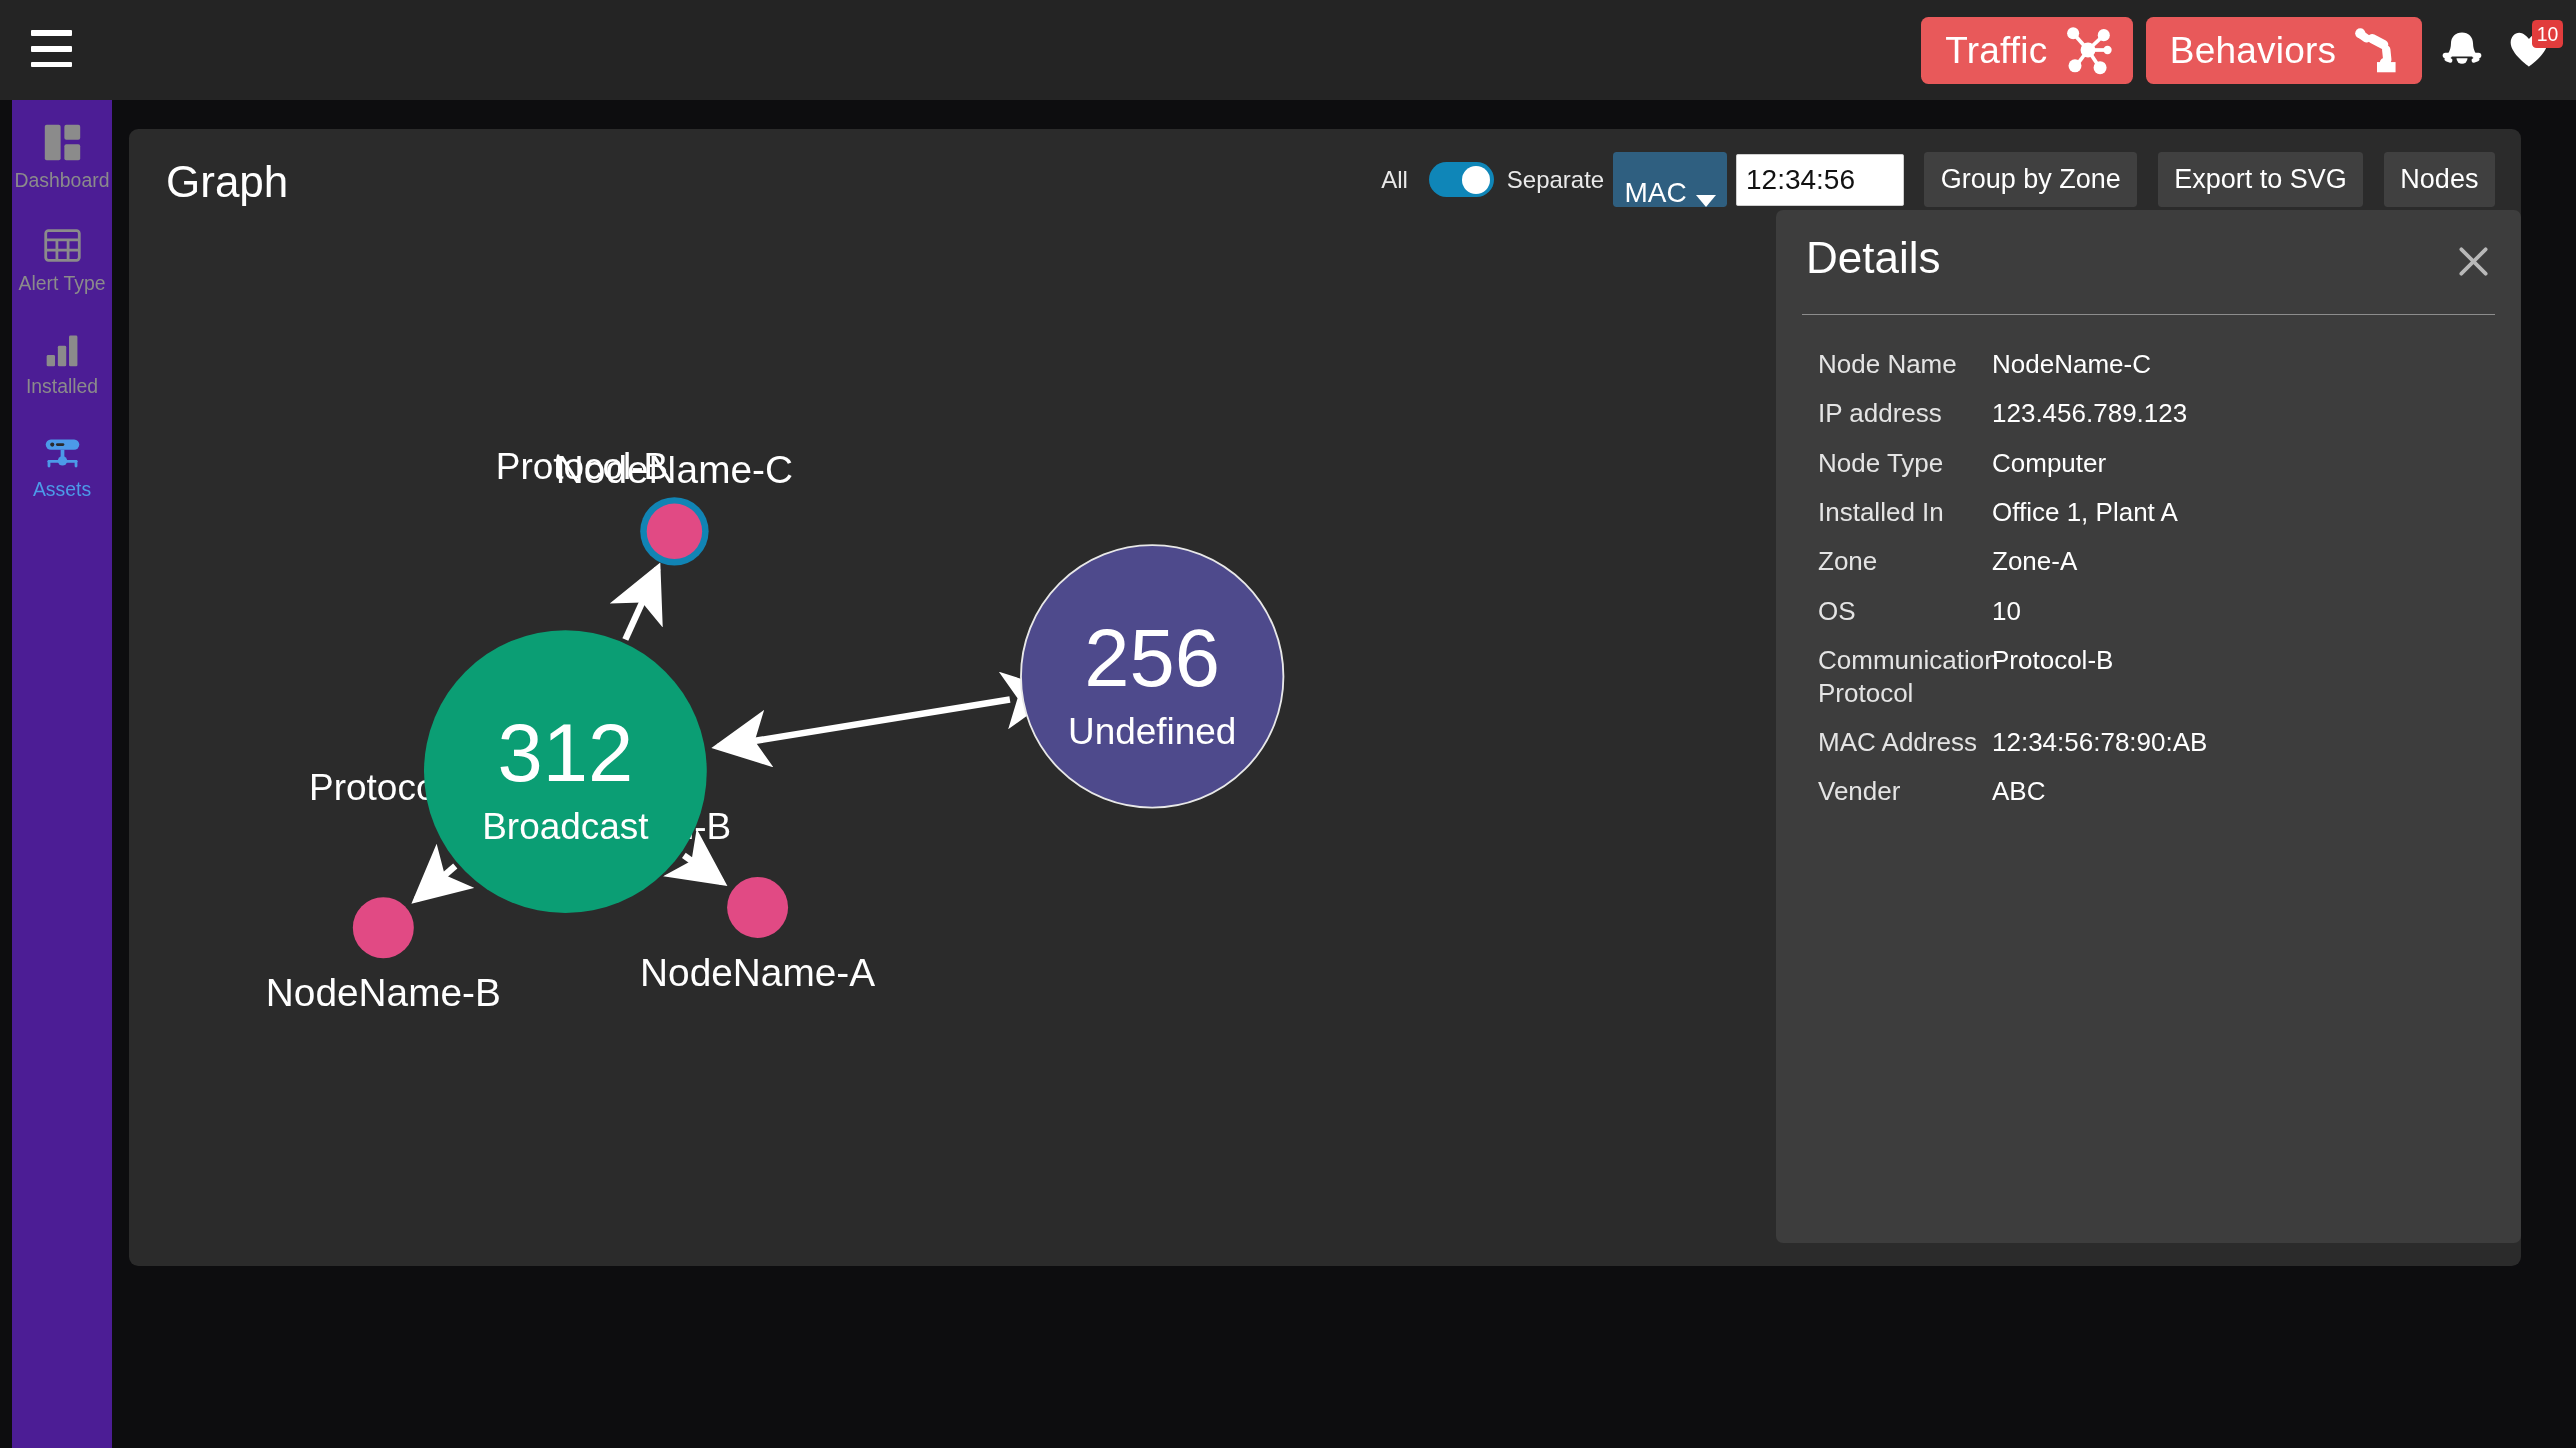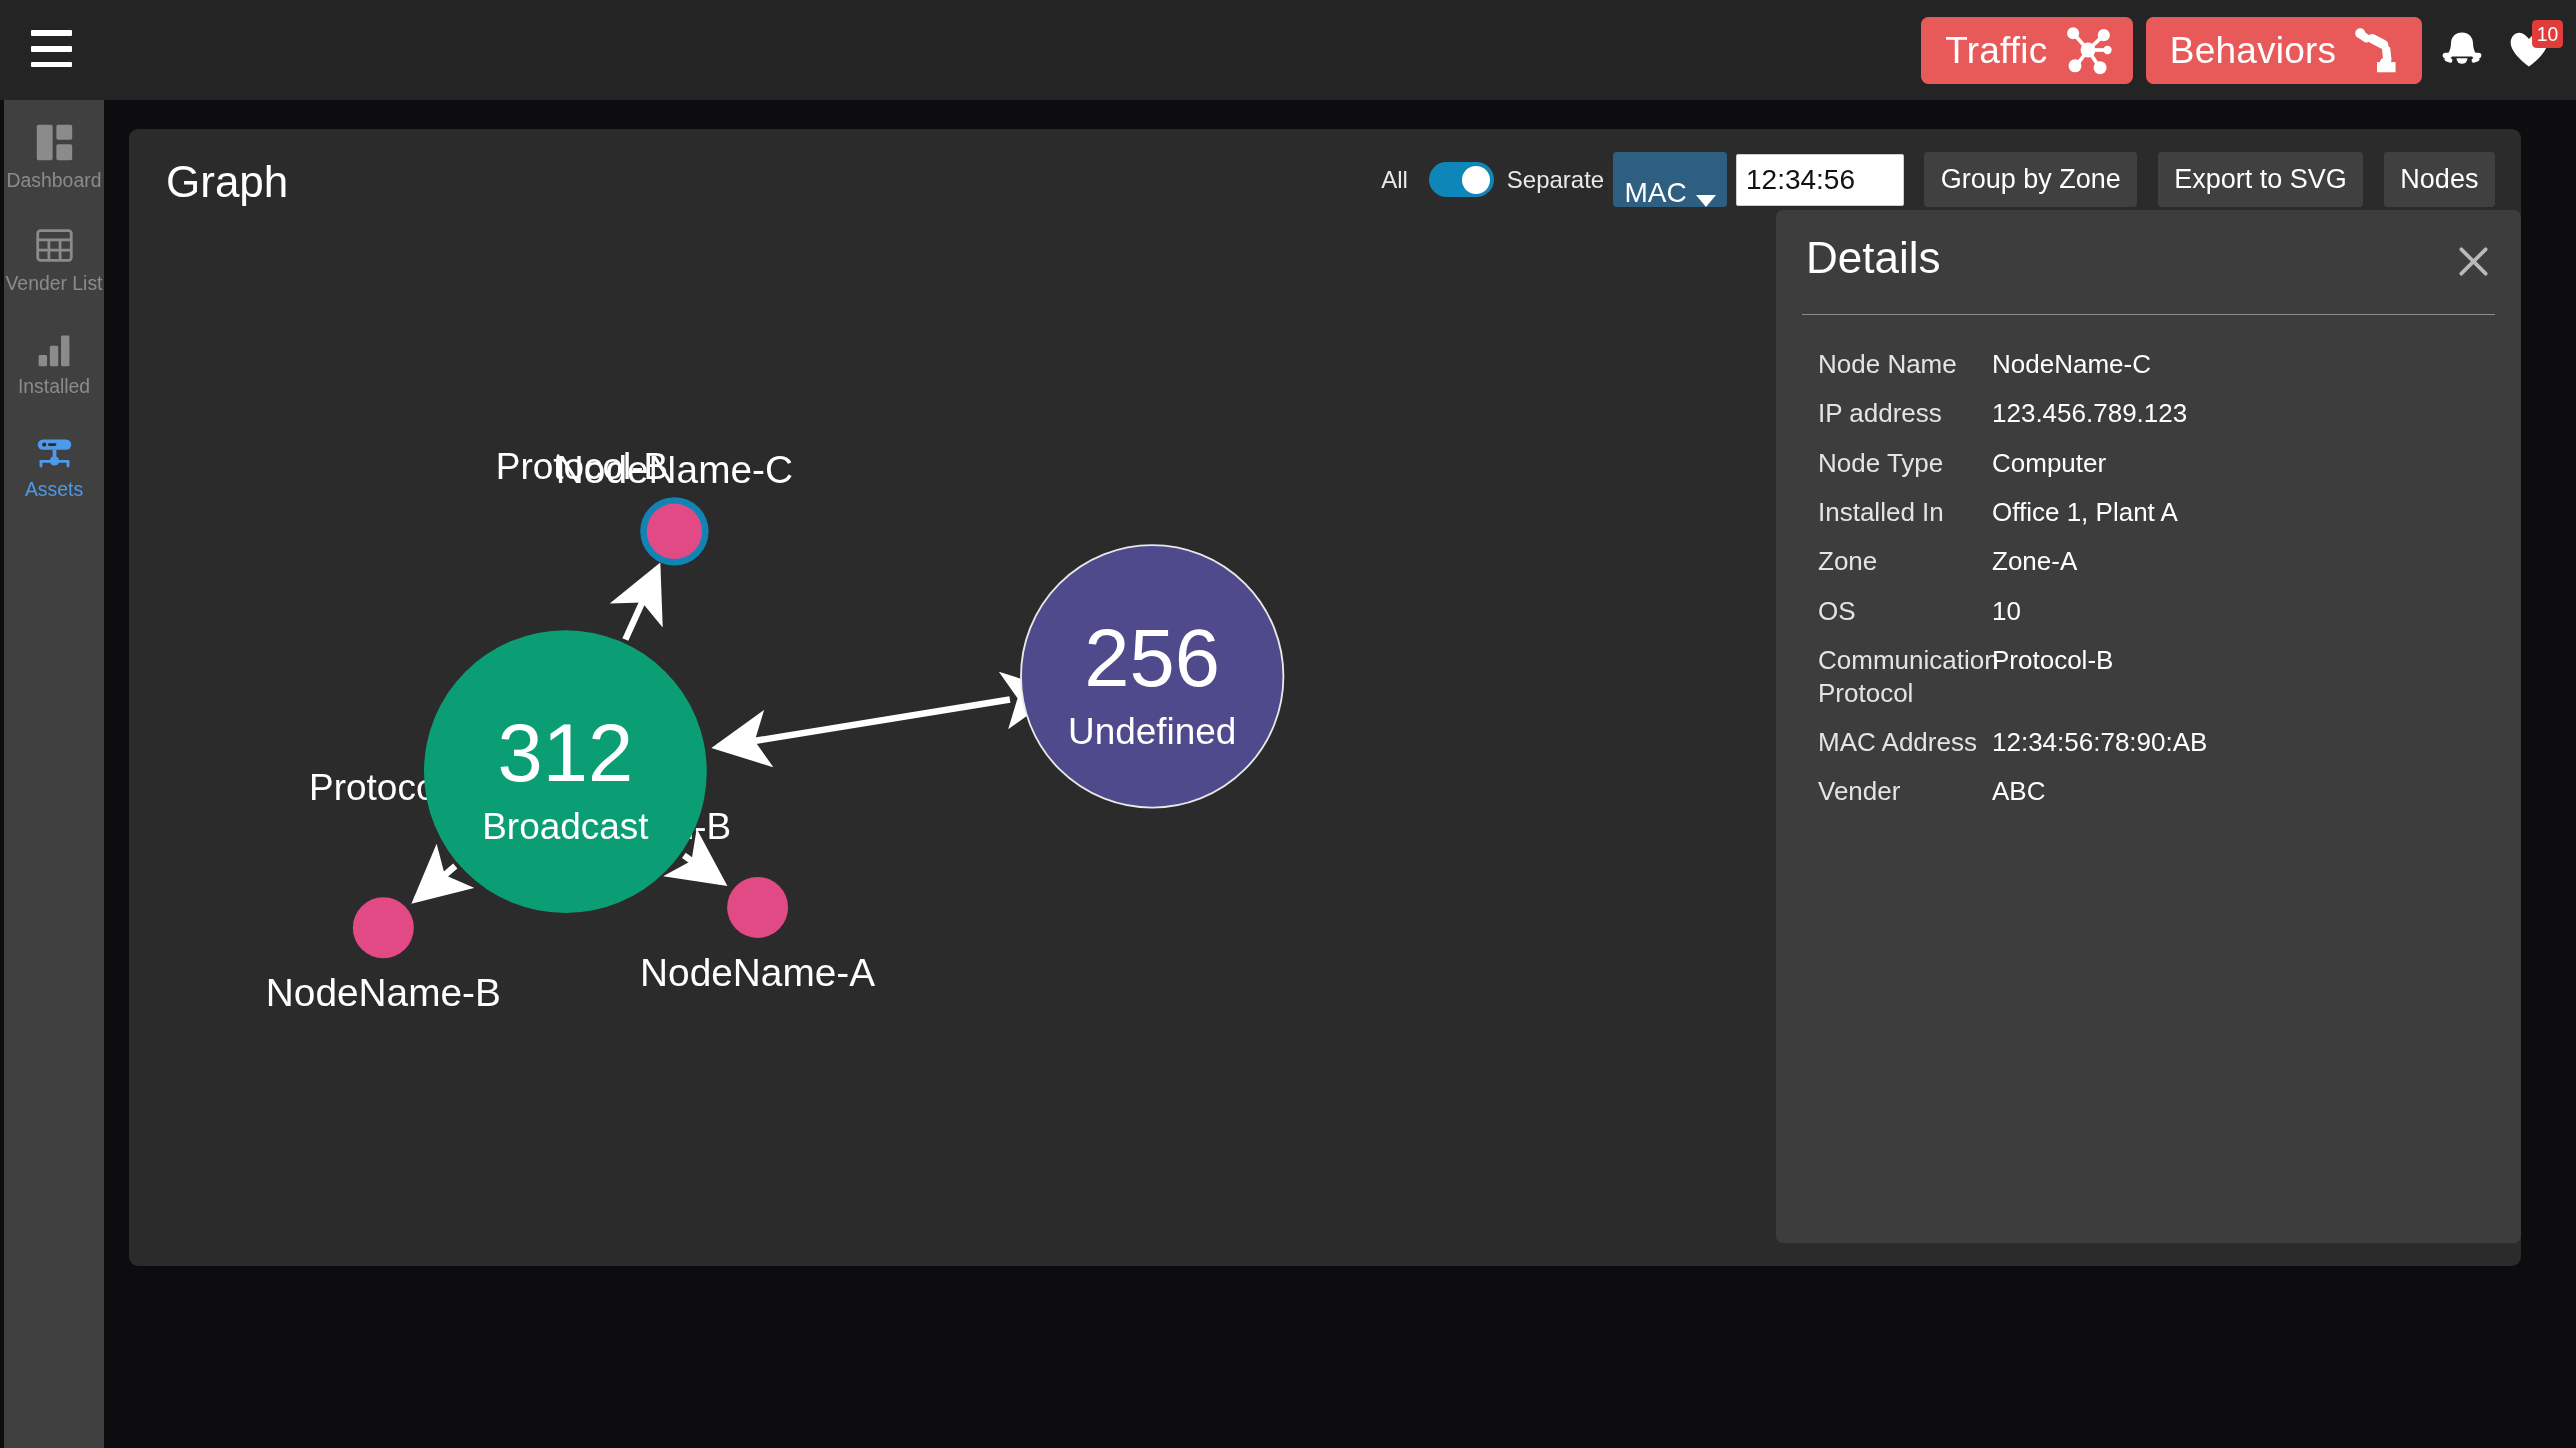--- a/index.html
+++ b/index.html
@@ -38,22 +38,22 @@
   .pillbtn svg { display: block; }
   .glyphbtn { width: 54px; height: 57px; position: relative; display: flex; align-items: center; justify-content: center; cursor: pointer; }
   .badge {
     position: absolute; top: -1.8px; right: -7.4px; min-width: 31px; height: 28px;
     background: #e13c3c; color: #fff; border-radius: 4.6px;
     font-size: 19.4px; line-height: 28px; text-align: center; padding: 0 4.6px;
   }
 
   
   .sidebar {
-    position: absolute; left: 4px; top: 100px; width: 100px; bottom: 0;
-    background: #404040;
+    position: absolute; left: 12px; top: 100px; width: 100px; bottom: 0;
+    background: #4c1d95;
   }
   .navitem {
     width: 100px; height: 94px; margin-top: 9.2px;
     display: flex; flex-direction: column; align-items: center; justify-content: center; gap: 7.4px;
     cursor: pointer; color: #8b8b8b;
   }
   .navitem .nlabel { font-size: 19.4px; line-height: 1; }
   .navitem.active { color: #4c9ae8; }
   .navitem svg { display: block; }
 
@@ -221,21 +221,21 @@
         <svg width="41" height="41" viewBox="0 0 44 44">
           <g stroke="#8b8b8b" stroke-width="3" fill="none">
             <rect x="4" y="6" width="36" height="32" rx="3"></rect>
             <line x1="4" y1="16" x2="40" y2="16"></line>
             <line x1="4" y1="27" x2="40" y2="27"></line>
             <line x1="16" y1="16" x2="16" y2="38"></line>
             <line x1="28" y1="16" x2="28" y2="38"></line>
           </g>
         </svg>
       </span>
-      <span class="nlabel">Vender List</span>
+      <span class="nlabel">Alert Type</span>
     </div>
 
     <div class="navitem">
       <span>
         <svg width="41" height="41" viewBox="0 0 44 44">
           <g fill="#8b8b8b">
             <rect x="5" y="28" width="9" height="12" rx="1.5"></rect>
             <rect x="17" y="18" width="9" height="22" rx="1.5"></rect>
             <rect x="29" y="7" width="9" height="33" rx="1.5"></rect>
           </g>

